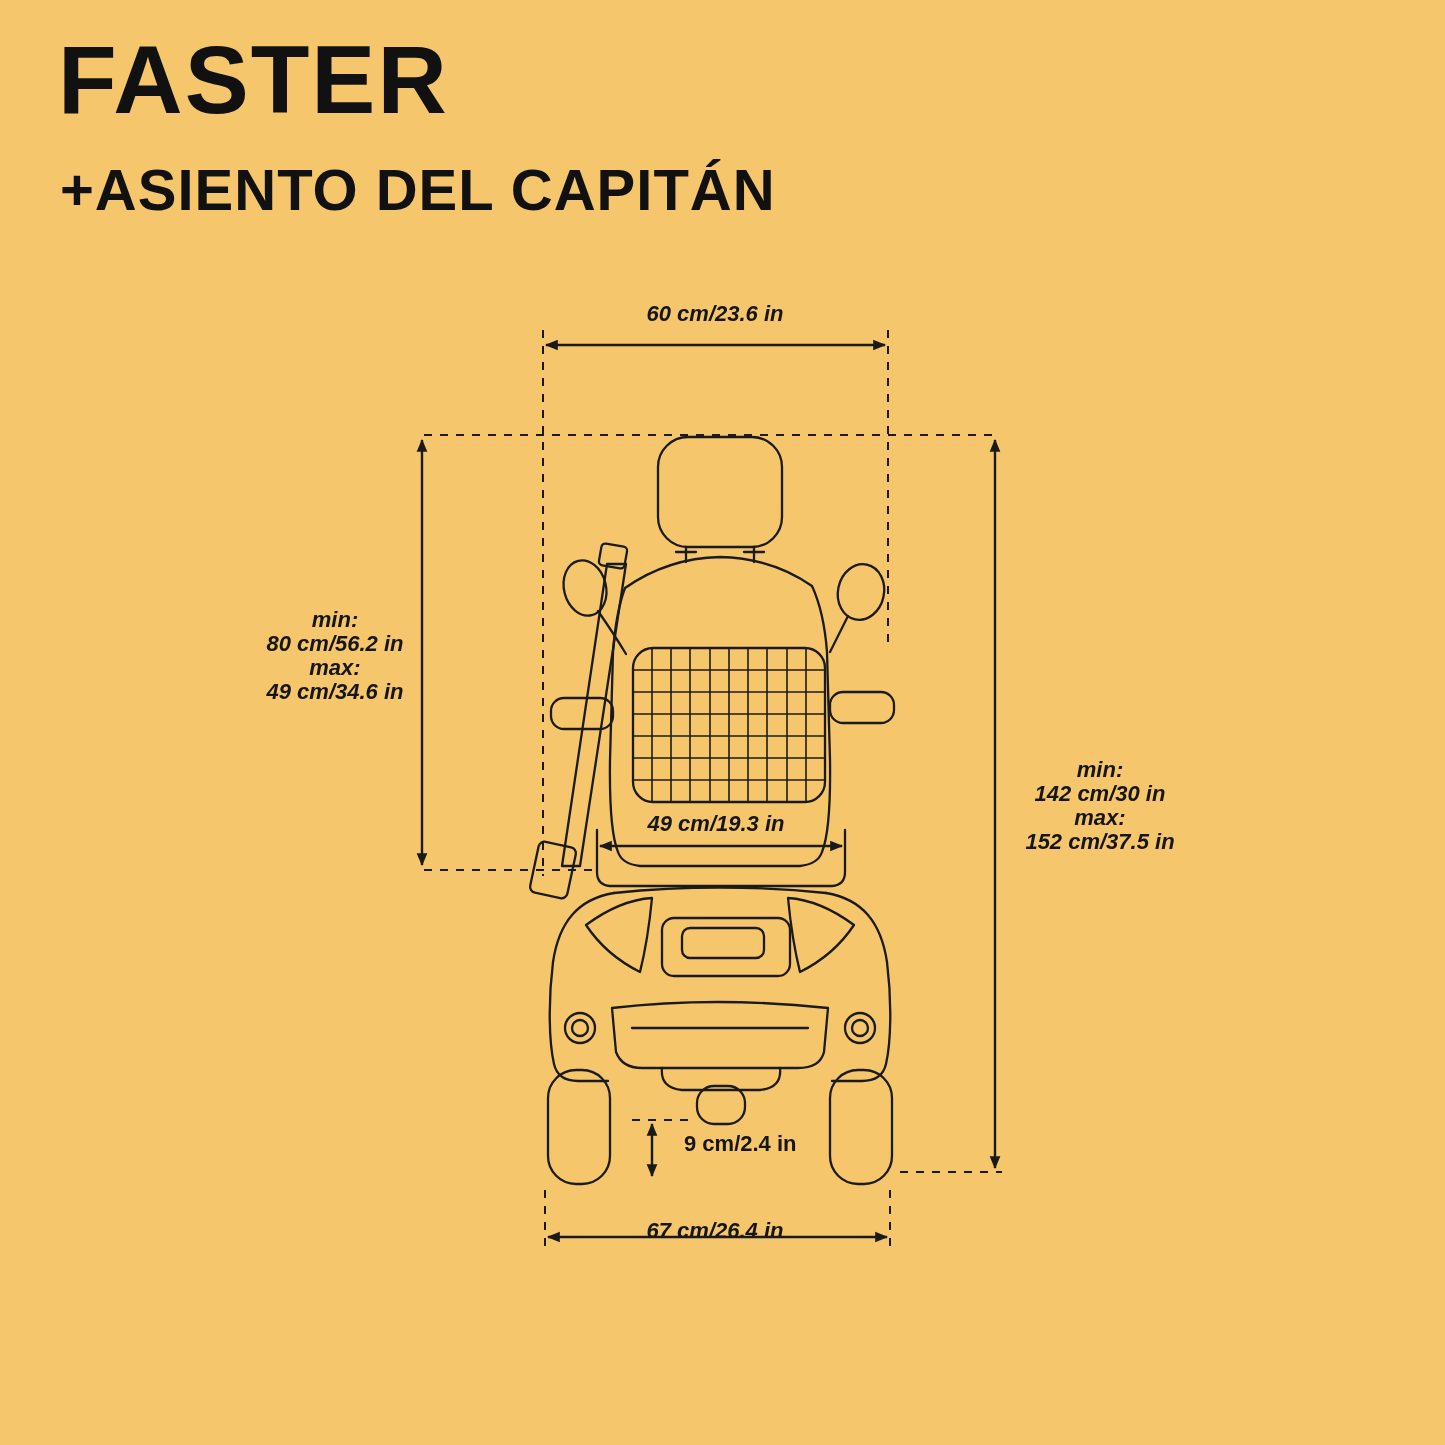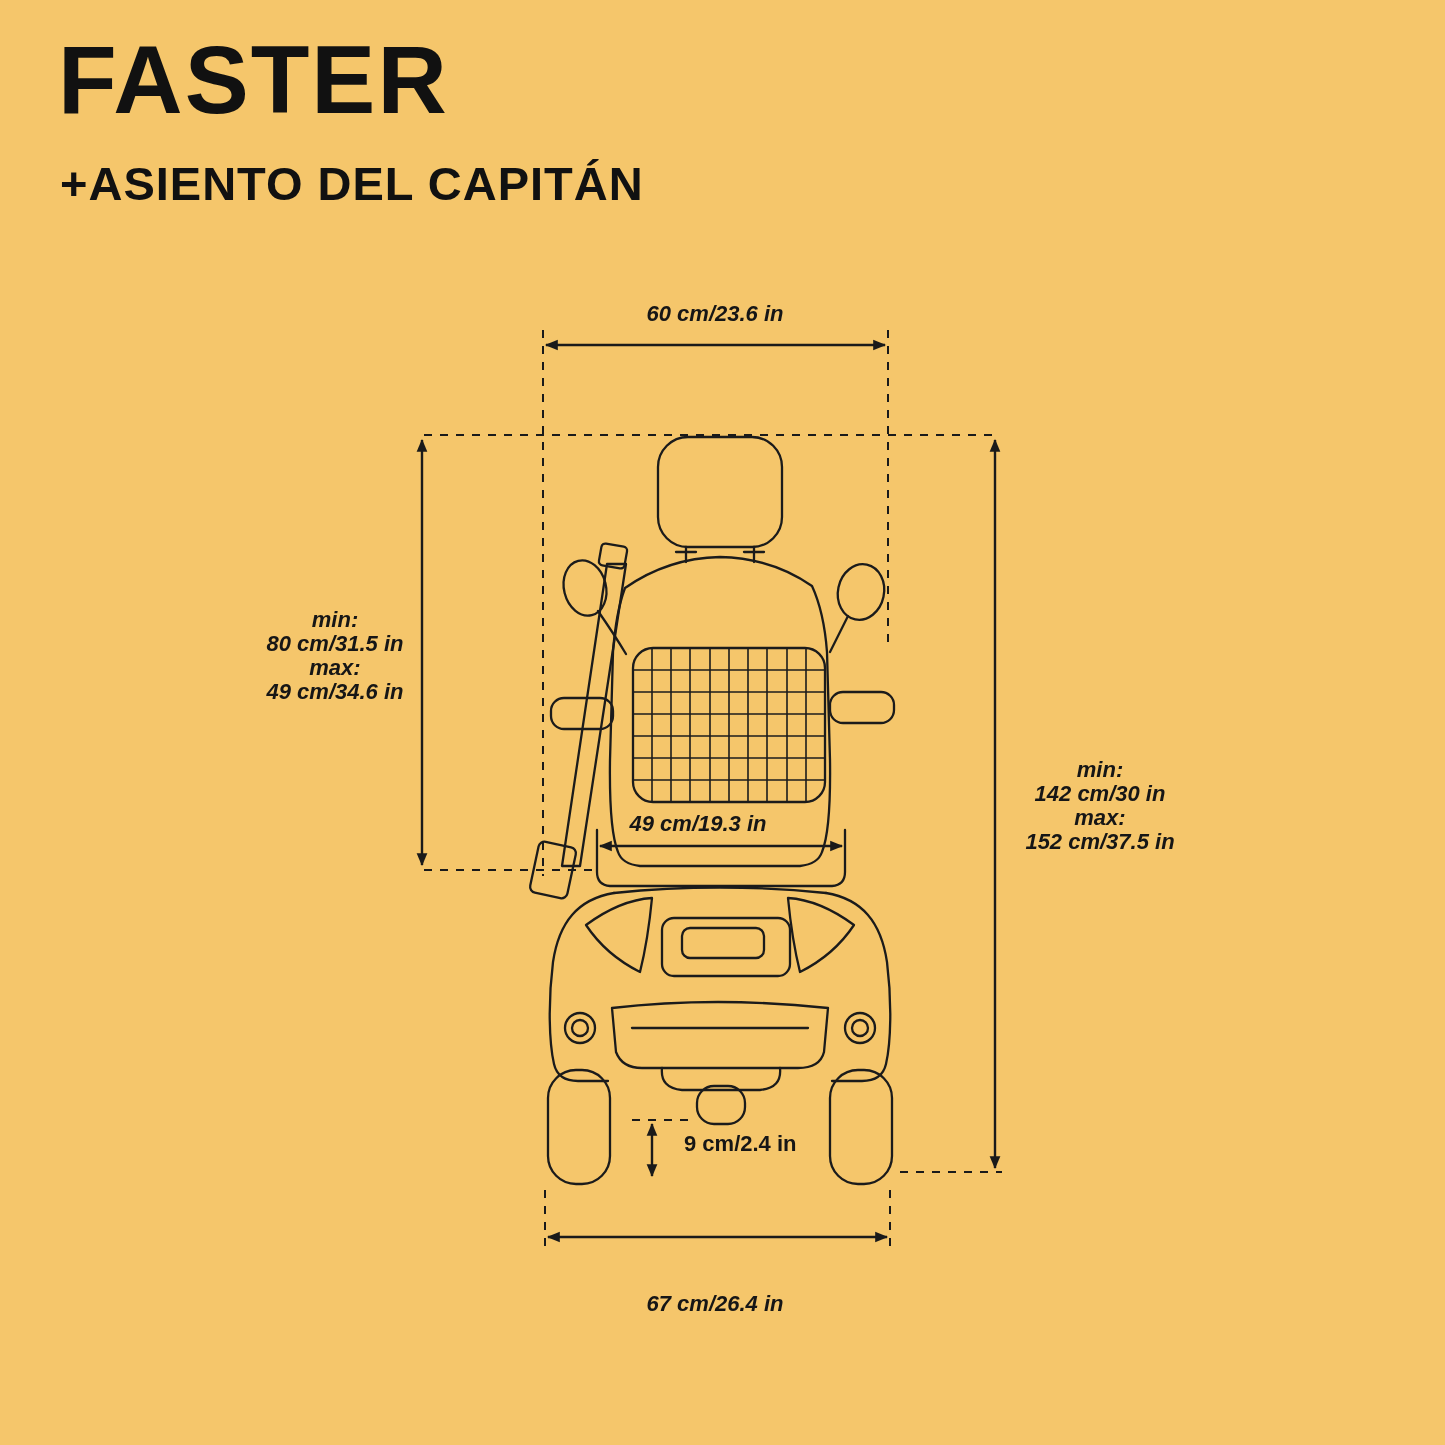--- a/index.html
+++ b/index.html
@@ -11,21 +11,21 @@
     overflow:hidden;
   }
   .canvas{position:relative;width:1160px;height:1445px;background:#F5C66B;}
   .title{
     position:absolute;left:58px;top:30px;
     font-size:96px;font-weight:800;letter-spacing:2px;color:#111;
     line-height:1.05;
   }
   .subtitle{
     position:absolute;left:60px;top:156px;
-    font-size:47px;font-weight:700;letter-spacing:1px;color:#111;
+    font-size:58px;font-weight:700;letter-spacing:1px;color:#111;
   }
   .dim-label{
     position:absolute;
     font-size:22px;font-weight:700;color:#161616;
     line-height:24px;
   }
   .center{text-align:center;font-style:italic;}
   svg.diagram{position:absolute;left:0;top:0;width:1445px;height:1445px;}
   .minmax span{display:block;}
 </style>
@@ -34,37 +34,37 @@
 
 <div class="canvas">
 
   <div class="title">FASTER</div>
   <div class="subtitle">+ASIENTO DEL CAPITÁN</div>
 
   <div class="dim-label center" style="left:540px;top:302px;width:350px;">60 cm/23.6 in</div>
 
   <div class="dim-label center minmax" style="left:225px;top:608px;width:220px;">
     <span>min:</span>
-    <span>80 cm/31.5 in</span>
+    <span>80 cm/56.2 in</span>
     <span>max:</span>
     <span>49 cm/34.6 in</span>
   </div>
 
-  <div class="dim-label center" style="left:548px;top:812px;width:300px;">49 cm/19.3 in</div>
+  <div class="dim-label center" style="left:566px;top:812px;width:300px;">49 cm/19.3 in</div>
 
   <div class="dim-label center minmax" style="left:1000px;top:758px;width:200px;">
     <span>min:</span>
     <span>142 cm/30 in</span>
     <span>max:</span>
     <span>152 cm/37.5 in</span>
   </div>
 
   <div class="dim-label" style="left:684px;top:1132px;">9 cm/2.4 in</div>
 
-  <div class="dim-label center" style="left:540px;top:1292px;width:350px;">67 cm/26.4 in</div>
+  <div class="dim-label center" style="left:540px;top:1219px;width:350px;">67 cm/26.4 in</div>
 
   <svg class="diagram" viewBox="0 0 1445 1445">
     <defs>
       <marker id="arrow" viewBox="0 0 14 14" refX="12" refY="7" markerWidth="15" markerHeight="15" orient="auto-start-reverse" markerUnits="userSpaceOnUse">
         <path d="M1,2 L13,7 L1,12 Z" fill="#1a1a1a"></path>
       </marker>
       <clipPath id="basketClip">
           <rect x="633" y="648" width="192" height="154" rx="20"></rect>
         </clipPath>
     </defs>

